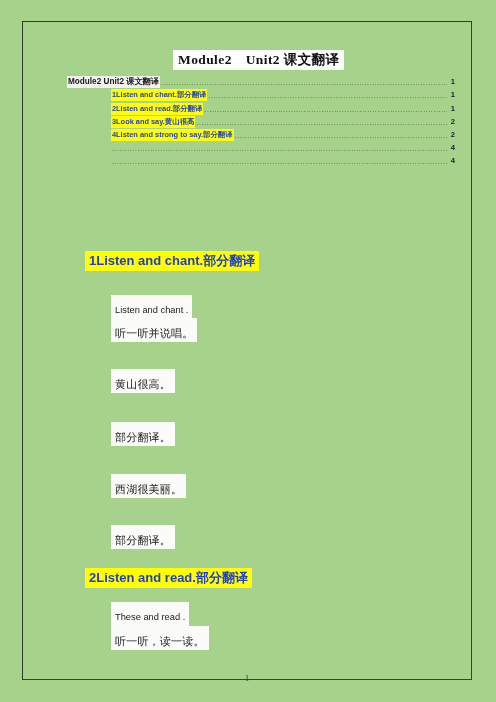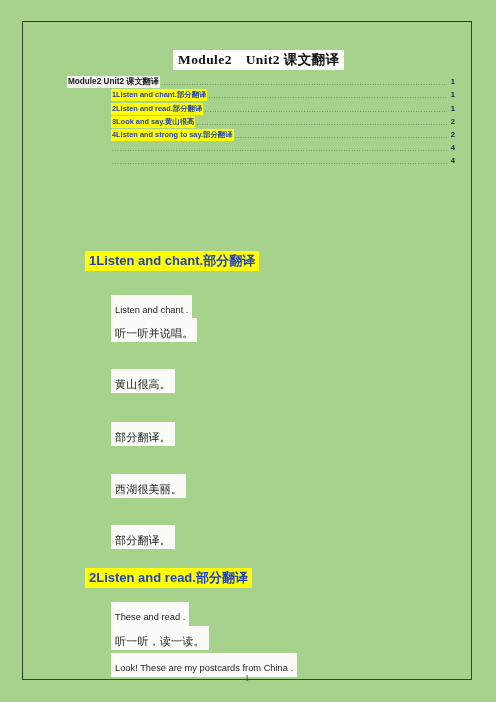--- a/index.html
+++ b/index.html
@@ -218,18 +218,17 @@
     <div class="body-line cn" style="top:296px">听一听并说唱。</div>
     <div class="body-line cn" style="top:347px">黄山很高。</div>
     <div class="body-line cn" style="top:400px">部分翻译。</div>
     <div class="body-line cn" style="top:452px">西湖很美丽。</div>
     <div class="body-line cn" style="top:503px">部分翻译。</div>
 
     <div class="section-heading" id="sec2-heading">2Listen and read.部分翻译</div>
 
     <div class="body-line" style="top:580px">These and read .</div>
     <div class="body-line cn" style="top:604px">听一听，读一读。</div>
-    <div class="body-line" style="top:631px">Look! These are my postcards from China .</div>
 
     <div class="page-number">1</div>
 
   </div>
 </div>
 
 </body></html>

